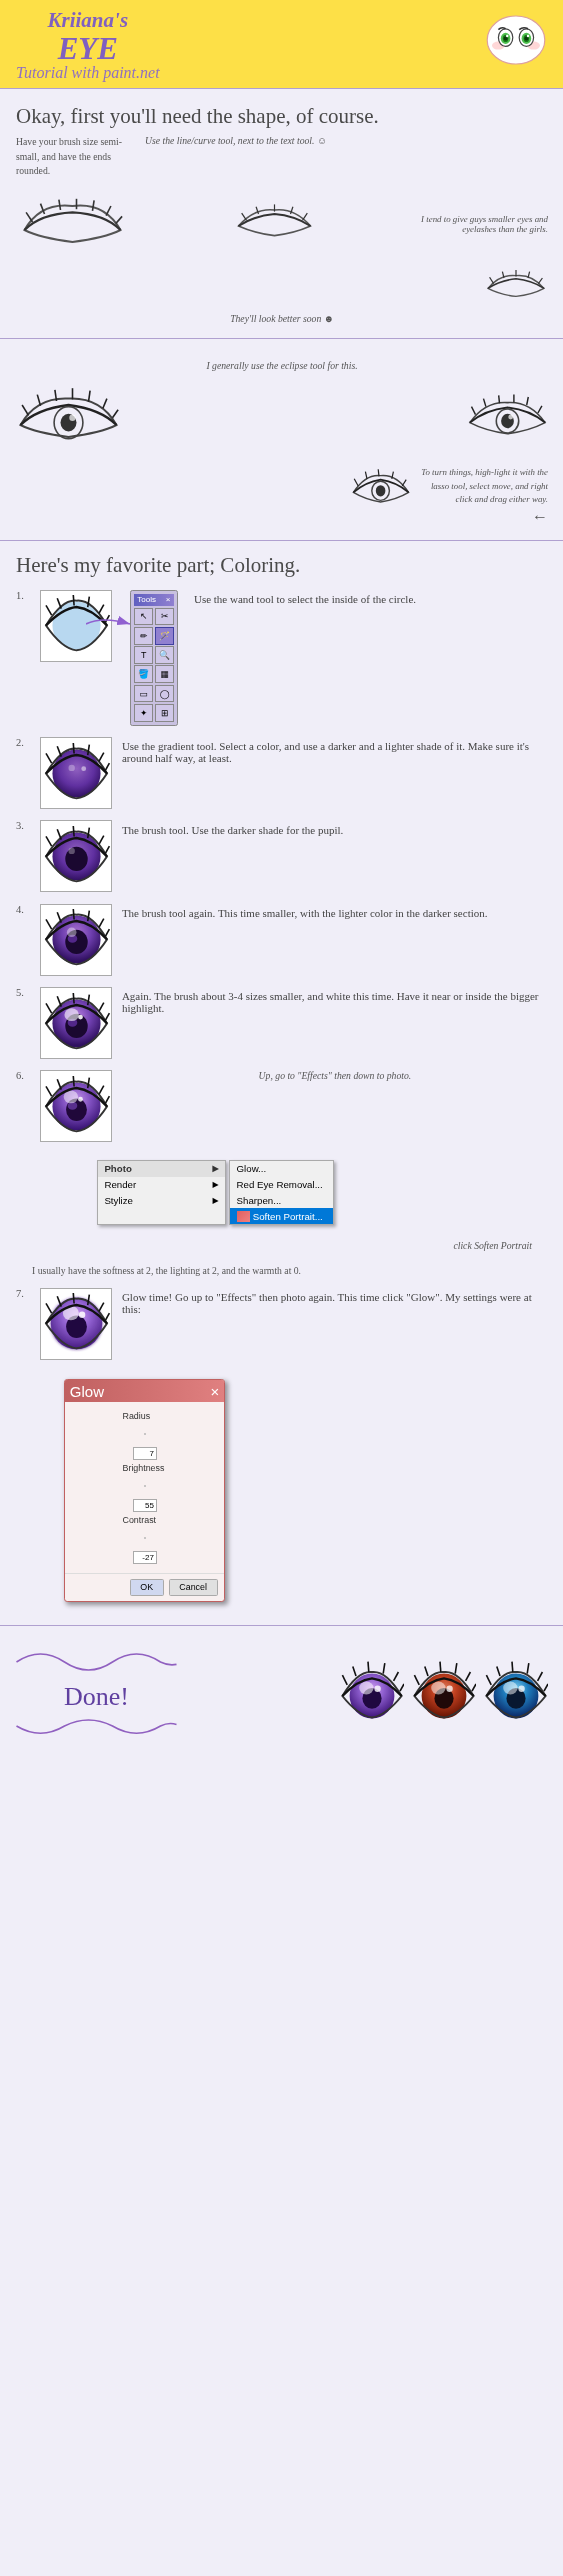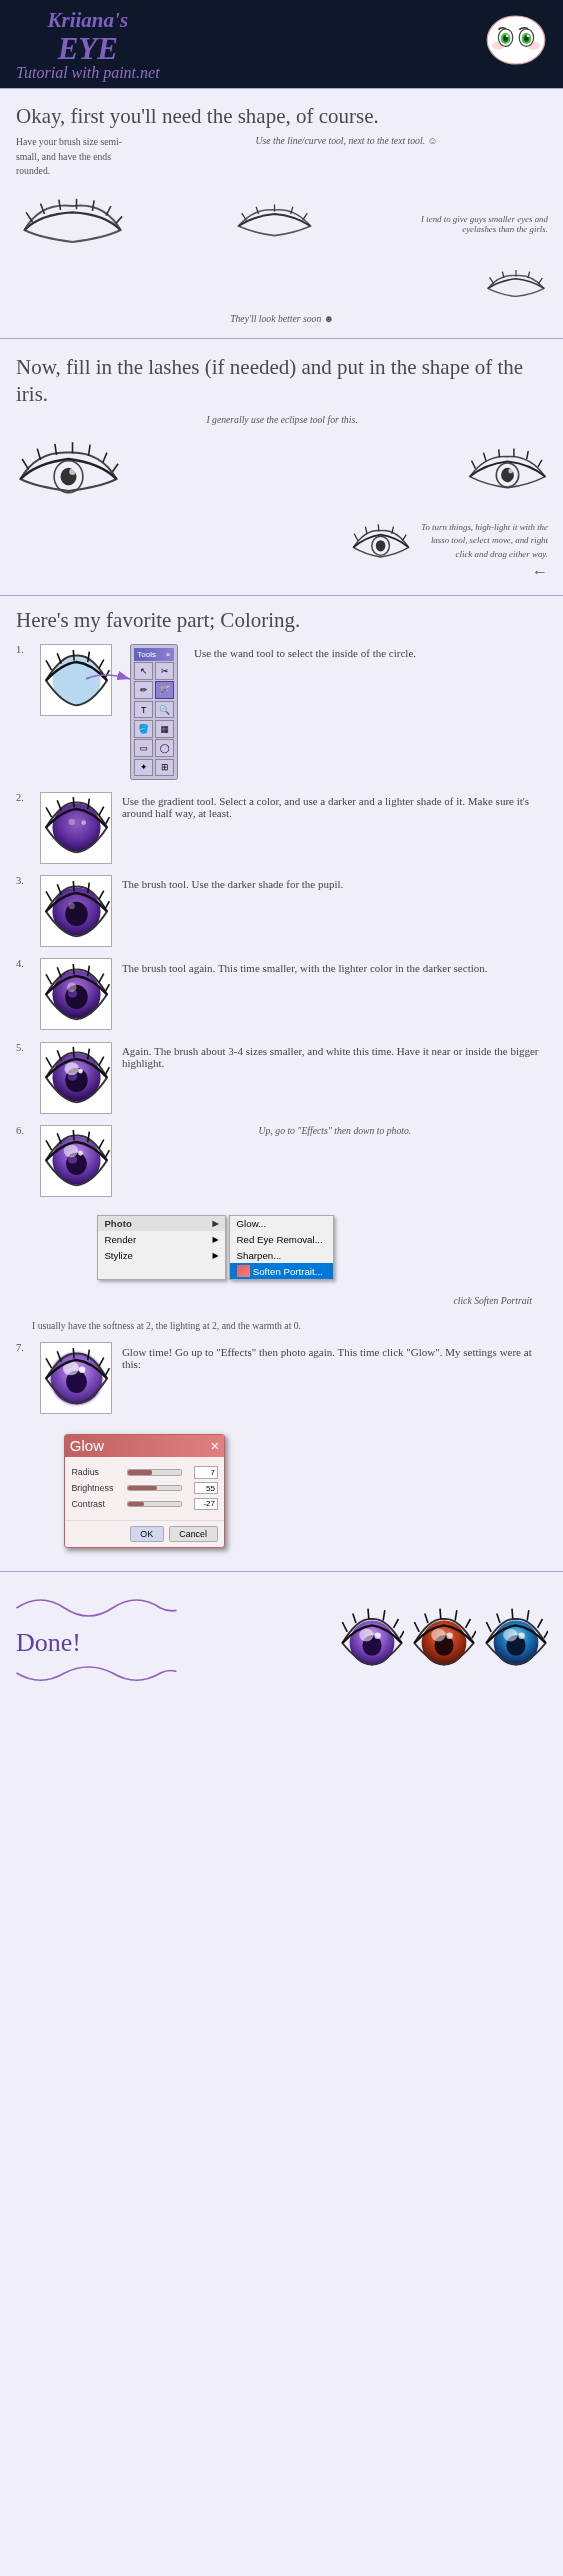--- a/index.html
+++ b/index.html
@@ -6,21 +6,21 @@
     body {
       width: 564px;
       min-height: 2576px;
       background: #f0eef8;
       font-family: Georgia, 'Times New Roman', serif;
       overflow-x: hidden;
     }
 
     
     .header {
-      background: #0f172a;
+      background: #fde047;
       text-align: center;
       padding: 8px 0 4px;
       border-bottom: 1.6px solid #b0a0d0;
     }
     .header-kriiana {
       font-family: 'Comic Sans MS', cursive;
       font-size: 21px;
       color: #8060c0;
       font-style: italic;
       font-weight: bold;
@@ -210,20 +210,21 @@
       align-items: center;
     }
     .dialog-body {
       padding: 6.4px;
     }
     .dialog-row {
       display: flex;
       align-items: center;
       margin: 3.2px 0;
       gap: 12px;
+      flex-direction: column;
     }
     .dialog-label {
       width: 44px;
       color: #333;
       font-size: 8.9px;
     }
     .dialog-slider {
       flex: 1;
       height: 6.4px;
       background: #ddd;
@@ -263,21 +264,21 @@
       background: #d0d8f0;
     }
 
     .coloring-section {
       padding: 12px 16px;
       border-bottom: 1.6px solid #b0a0d0;
     }
 
     .done-section {
       padding: 16px;
-      text-align: left;
+      text-align: center;
       min-height: 97px;
     }
     .ml-auto { margin-left: auto; }
   </style>
 </head>
 <body>
 
 <div class="header" style="position:relative; padding: 8px 16px 6.4px;">
   <div style="display:flex; align-items:flex-start; justify-content:space-between;">
     <div>
@@ -314,21 +315,21 @@
   </div>
 </div>
 
 <div class="section">
   <div class="section-title section-title-large">Okay, first you'll need the shape, of course.</div>
   <div style="display:flex; gap:8px; align-items:flex-start; margin-top:4.8px;">
     <div>
       <div class="note-text" style="max-width:121px; line-height:1.5;">Have your brush size semi-small, and have the ends rounded.</div>
     </div>
     <div class="ml-auto" style="text-align:right; flex:1;">
-      <div class="note-text note-italic" style="text-align:center; margin-bottom:0;">Use the line/curve tool, next to the text tool. ☺</div>
+      <div class="note-text note-italic" style="text-align:left; margin-bottom:0;">Use the line/curve tool, next to the text tool. ☺</div>
     </div>
   </div>
 
   <div style="display:flex; justify-content:space-between; align-items:center; margin: 11.3px 0 6.4px;">
     <div>
       <svg width="113" height="64" viewBox="0 0 140 80">
 
         <path d="M10 50 Q30 15 70 20 Q110 15 130 50 Q110 60 70 65 Q30 60 10 50Z" fill="none" stroke="#555" stroke-width="2.5"></path>
         <path d="M10 50 Q30 30 70 28 Q110 30 130 50" fill="none" stroke="#333" stroke-width="3"></path>
 
@@ -371,21 +372,20 @@
         <line x1="68" y1="22" x2="73" y2="15" stroke="#333" stroke-width="1.5"></line>
       </svg>
     </div>
   </div>
   <div style="text-align:center; margin: 6.4px 0;">
     <div class="note-text note-italic">They'll look better soon ☻</div>
   </div>
 </div>
 
 <div class="section">
-  <div class="section-title section-title-large" style="line-height:1.3;">Now, fill in the lashes (if needed) and put in the shape of the iris.</div>
   <div style="text-align:center; margin: 6.4px 0;">
     <div class="note-text note-italic">I generally use the eclipse tool for this.</div>
   </div>
 
   <div style="display:flex; align-items:center; gap:16px; margin:9.7px 0; justify-content:space-between;">
     <div>
       <svg width="105" height="72" viewBox="0 0 130 90">
         <path d="M5 55 Q25 20 65 22 Q105 20 125 55 Q105 65 65 70 Q25 65 5 55Z" fill="none" stroke="#444" stroke-width="2.5"></path>
         <path d="M5 55 Q25 35 65 30 Q105 35 125 55" fill="none" stroke="#222" stroke-width="3"></path>
         <line x1="15" y1="43" x2="7" y2="30" stroke="#222" stroke-width="2"></line>

